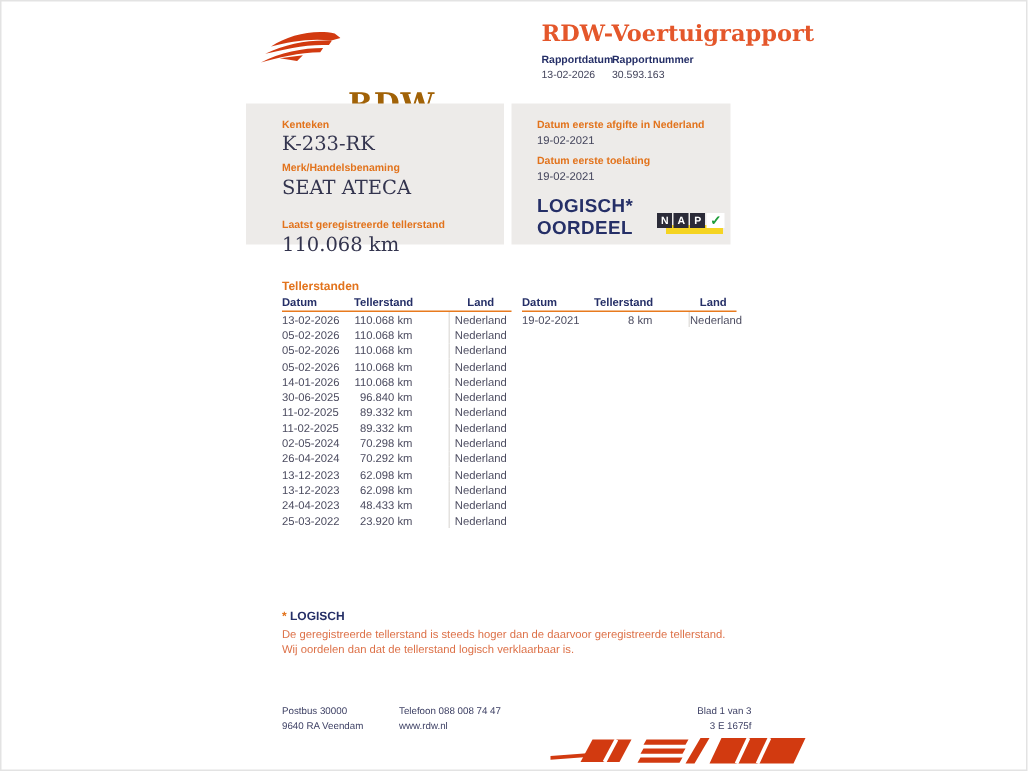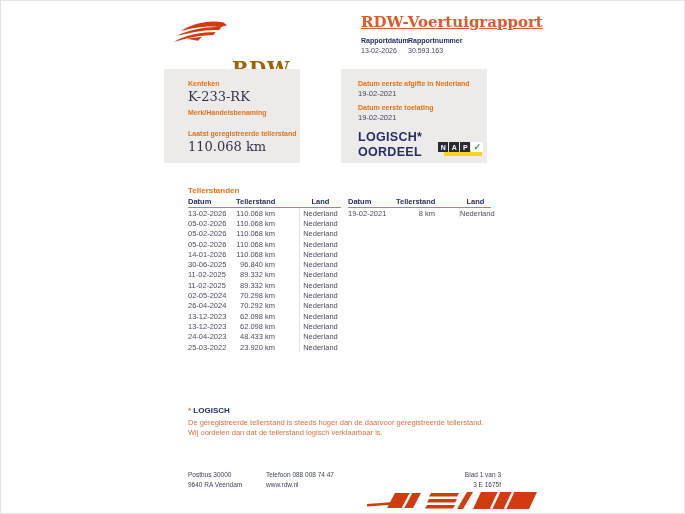--- a/index.html
+++ b/index.html
@@ -20,31 +20,30 @@
     font-family:"DejaVu Serif", serif;
     font-weight:700; font-size:20px; letter-spacing:.5px;
     color:#a16207;
     margin-top:41px;
   }
   .doc-title {
     left:360px; top:12px;
     font-family:"DejaVu Serif", serif;
     font-weight:700; font-size:15px;
     color:#e4572b;
-    text-decoration:underline;
   }
   .meta { top:36px; font-size:7px; }
   .meta-label { font-weight:700; color:#252f67; display:block; margin-bottom:3px; }
   .meta-value { color:#44455c; display:block; }
   .meta-date { left:360px; }
   .meta-number { left:407px; }
 
   
   .panel { background:#edebe9; top:68px; height:94px; }
-  .panel-left  { left:163px; width:136px; padding:11px 0 0 24px; }
+  .panel-left  { left:163px; width:172px; padding:11px 0 0 24px; }
   .panel-right { left:340px; width:146px; padding:11px 0 0 17px; }
   .field-label {
     font-size:7px; font-weight:700; color:#e2731c;
     display:block; margin-bottom:2px;
   }
   .field-value-lg {
     font-family:"DejaVu Serif", serif;
     font-size:13px; color:#33344e; display:block; margin-bottom:5px;
   }
   .field-value-sm {
@@ -130,20 +129,21 @@
 </div>
 <div class="abs meta meta-number">
   <span class="meta-label">Rapportnummer</span>
   <span class="meta-value">30.593.163</span>
 </div>
 
 <div class="abs panel panel-left">
   <span class="field-label">Kenteken</span>
   <span class="field-value-lg">K-233-RK</span>
   <span class="field-label">Merk/Handelsbenaming</span>
+  <span class="field-value-lg">SEAT ATECA</span>
   <div class="odo-block">
     <span class="field-label">Laatst geregistreerde tellerstand</span>
     <span class="field-value-lg">110.068 km</span>
   </div>
 </div>
 
 <div class="abs panel panel-right">
   <span class="field-label">Datum eerste afgifte in Nederland</span>
   <span class="field-value-sm">19-02-2021</span>
   <span class="field-label">Datum eerste toelating</span>

